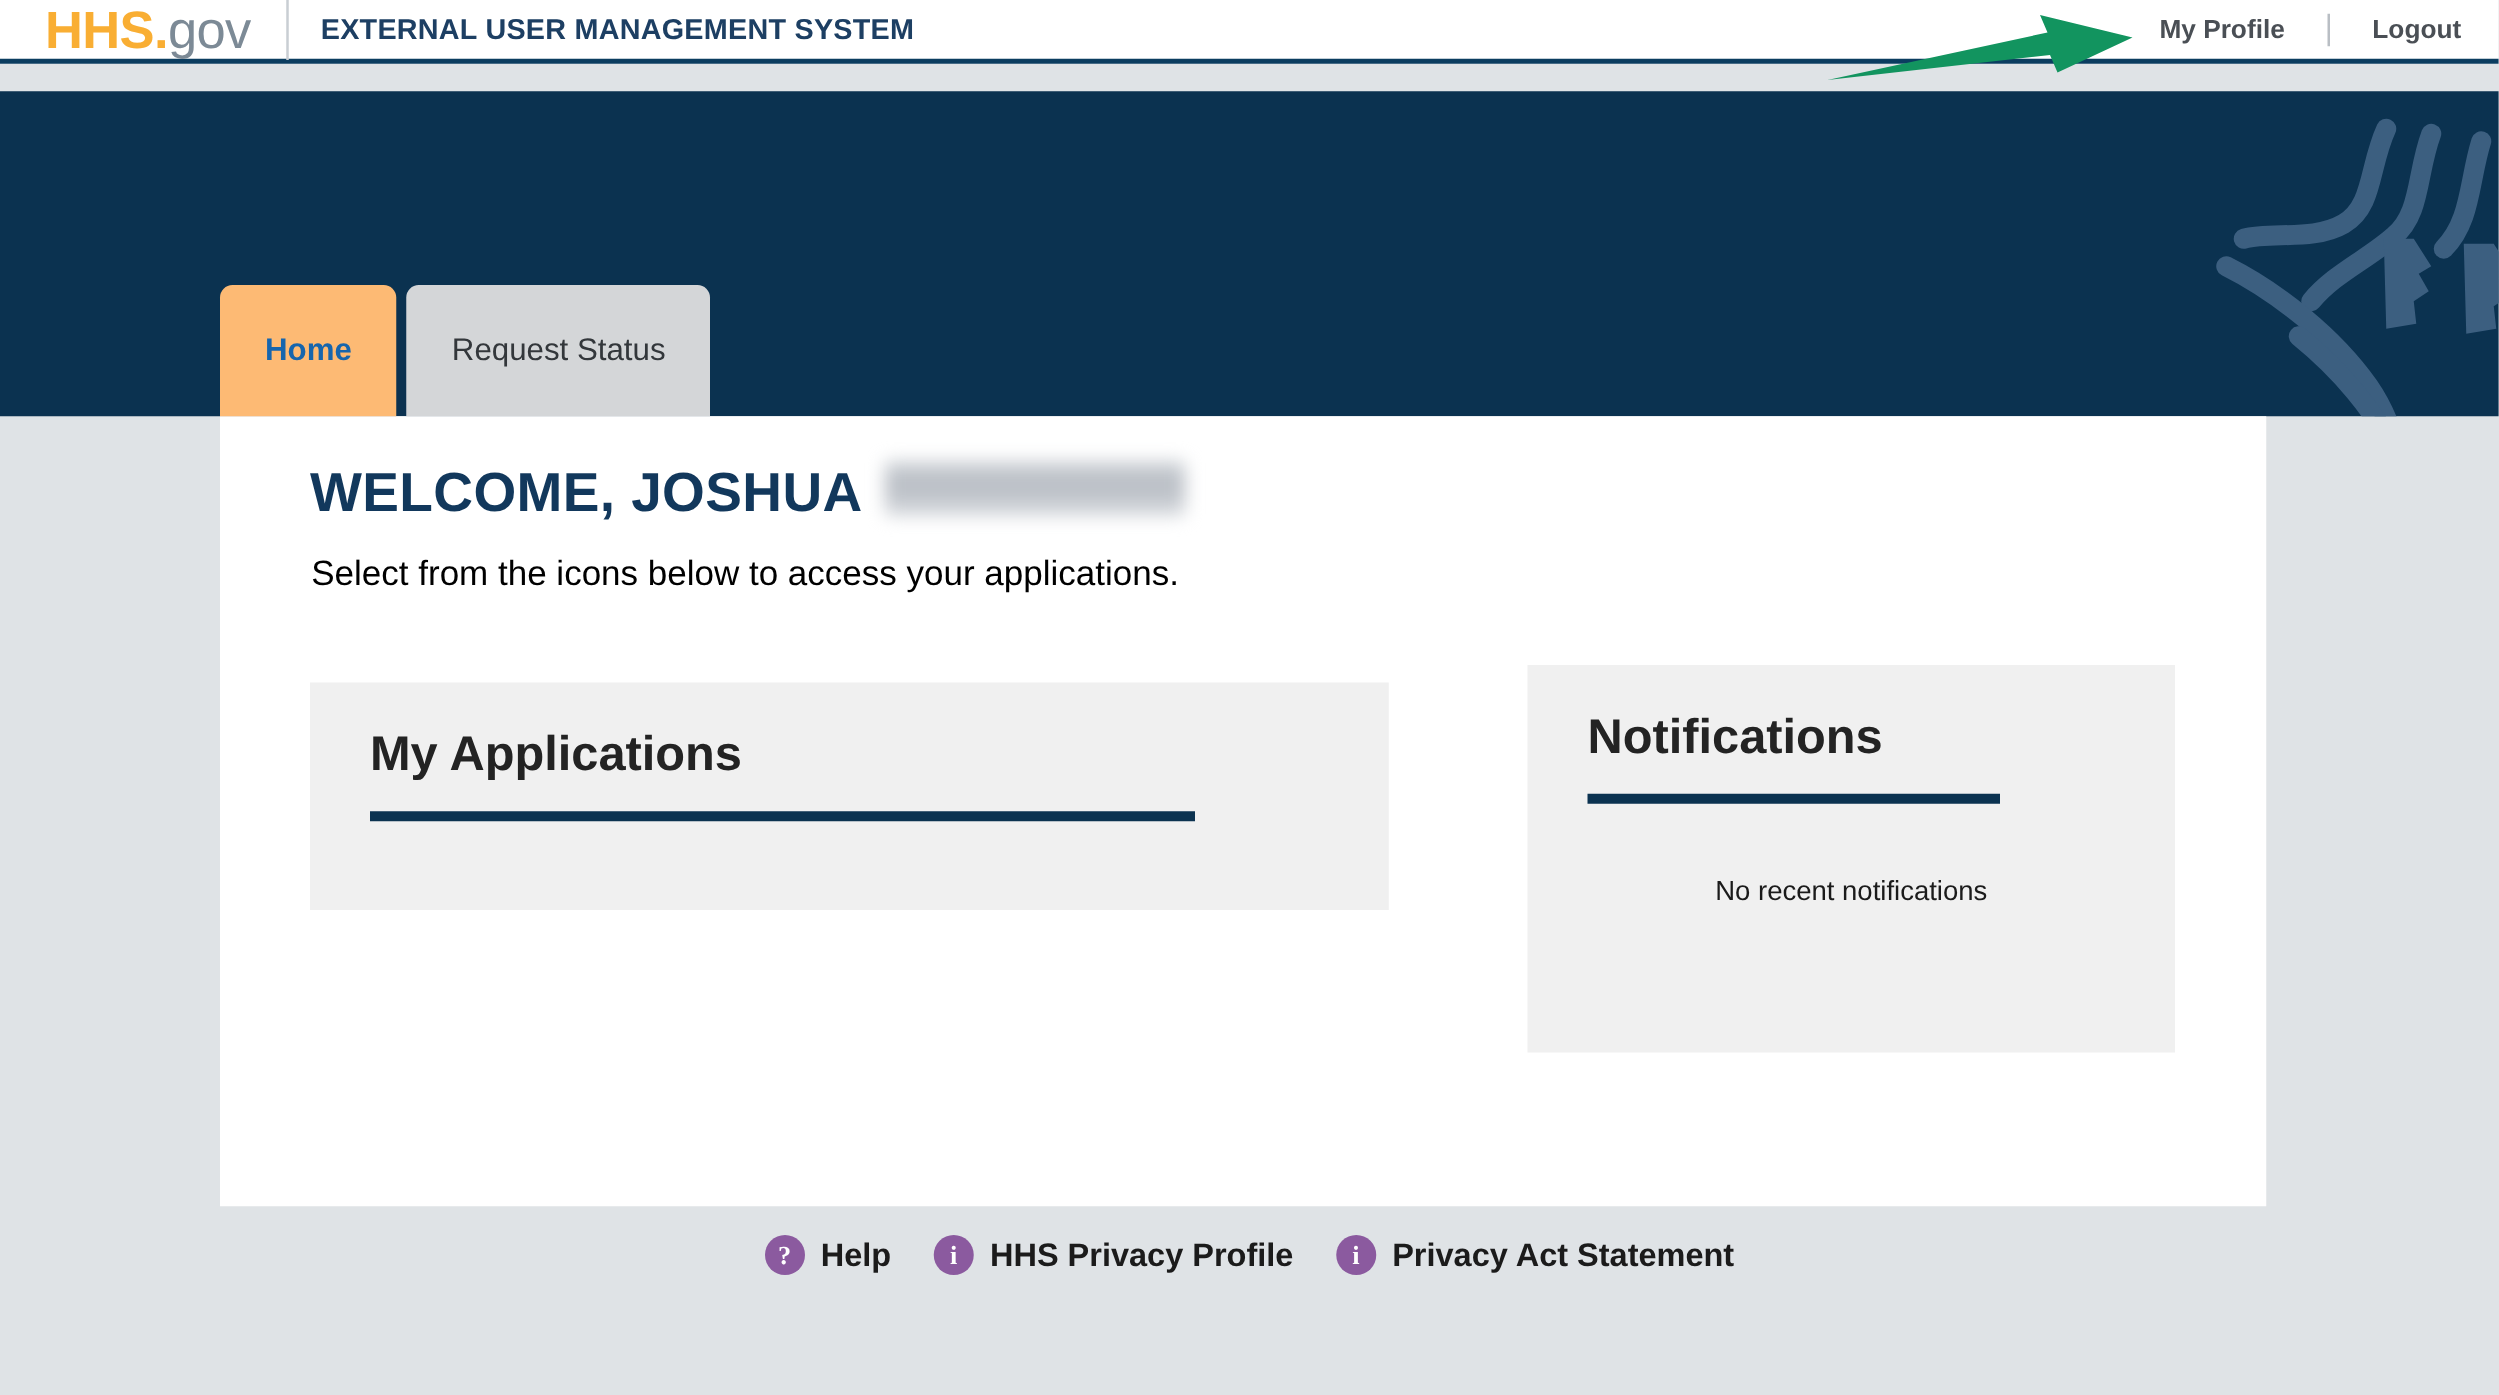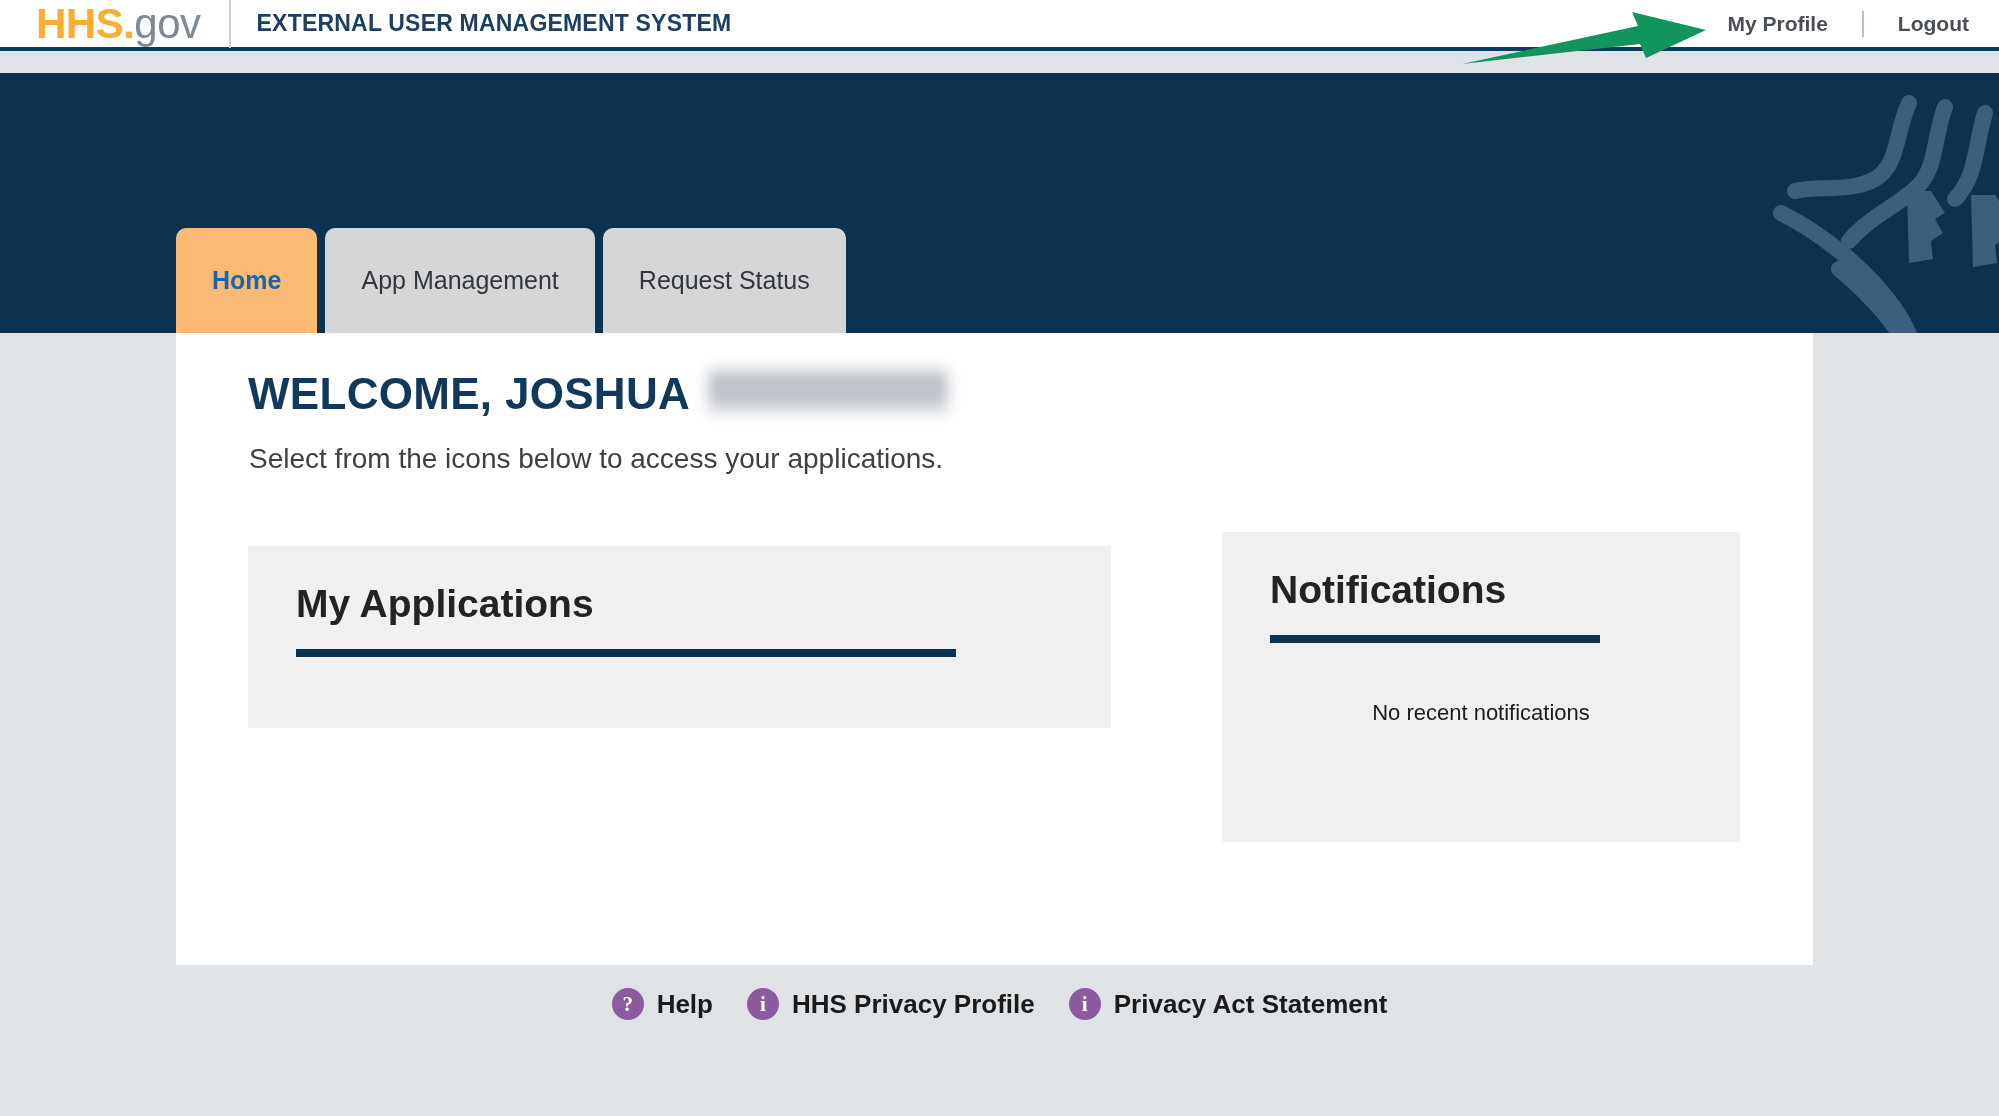--- a/index.html
+++ b/index.html
@@ -179,21 +179,21 @@
     border-radius: 3px;
     position: relative;
     top: 4px;
   }
 
   .welcome-sub {
     position: absolute;
     left: 73px;
     top: 110px;
     font-size: 28px;
-    color: #404040;
+    color: #000000;
     white-space: nowrap;
   }
 
   
   .panel {
     position: absolute;
     background: #f0f0f0;
   }
   .panel-apps {
     left: 72px;
@@ -308,23 +308,20 @@
       <path d="M 296 122 L 310 144 L 300 150 L 308 164 L 296 172 L 298 190 L 274 194 L 272 122 Z"></path>
     </g>
   </svg>
 </div>
 
 <div class="tab-strip">
   <div class="tab active">
     <span>Home</span>
   </div>
   <div class="tab inactive">
-    <span>App Management</span>
-  </div>
-  <div class="tab inactive">
     <span>Request Status</span>
   </div>
 </div>
 
 <div class="content-card">
 
   <div class="welcome-heading">
     <span>WELCOME, JOSHUA</span>
     <span class="redacted-name"></span>
   </div>

